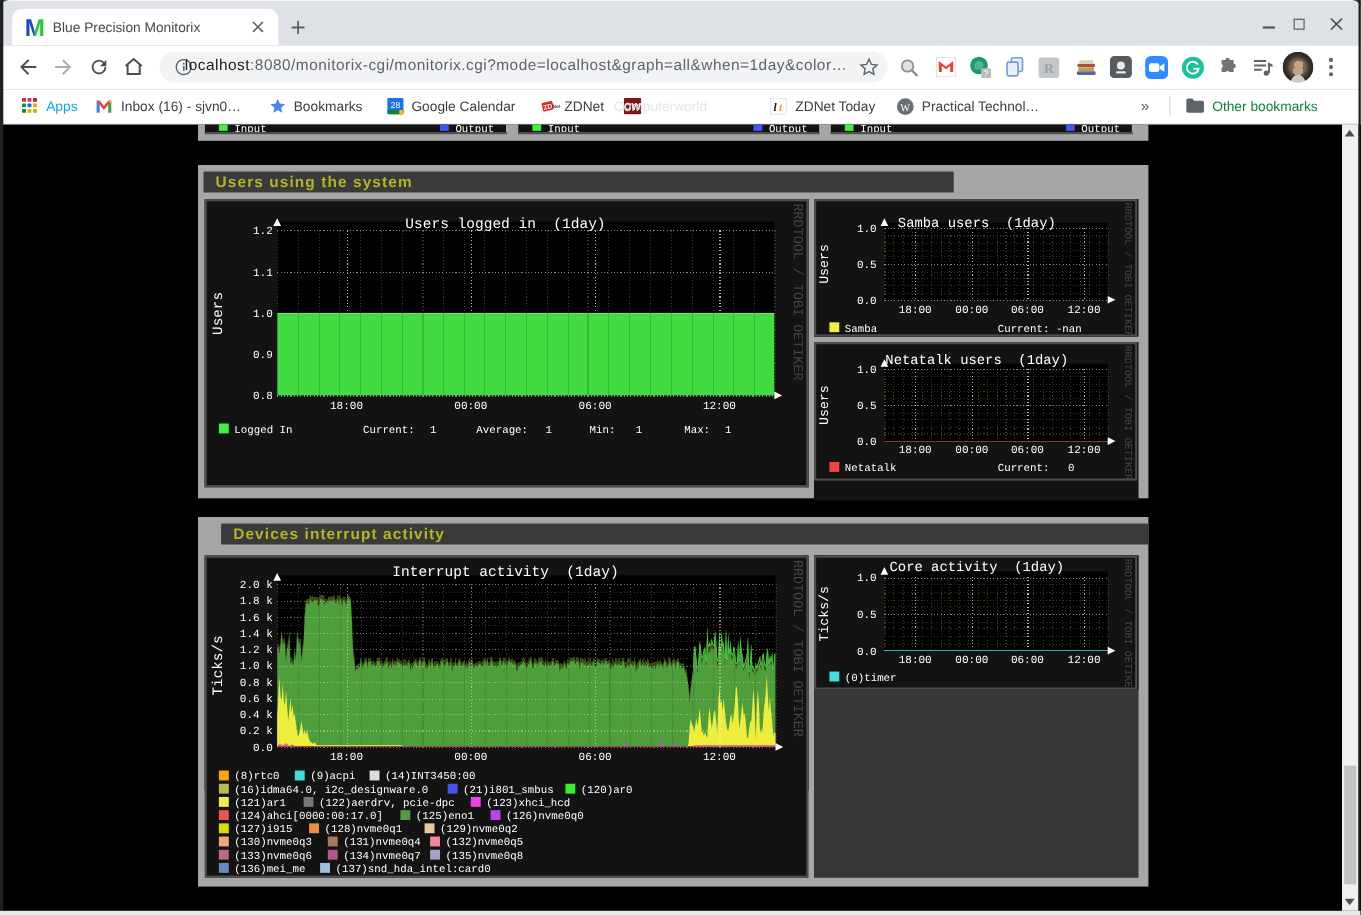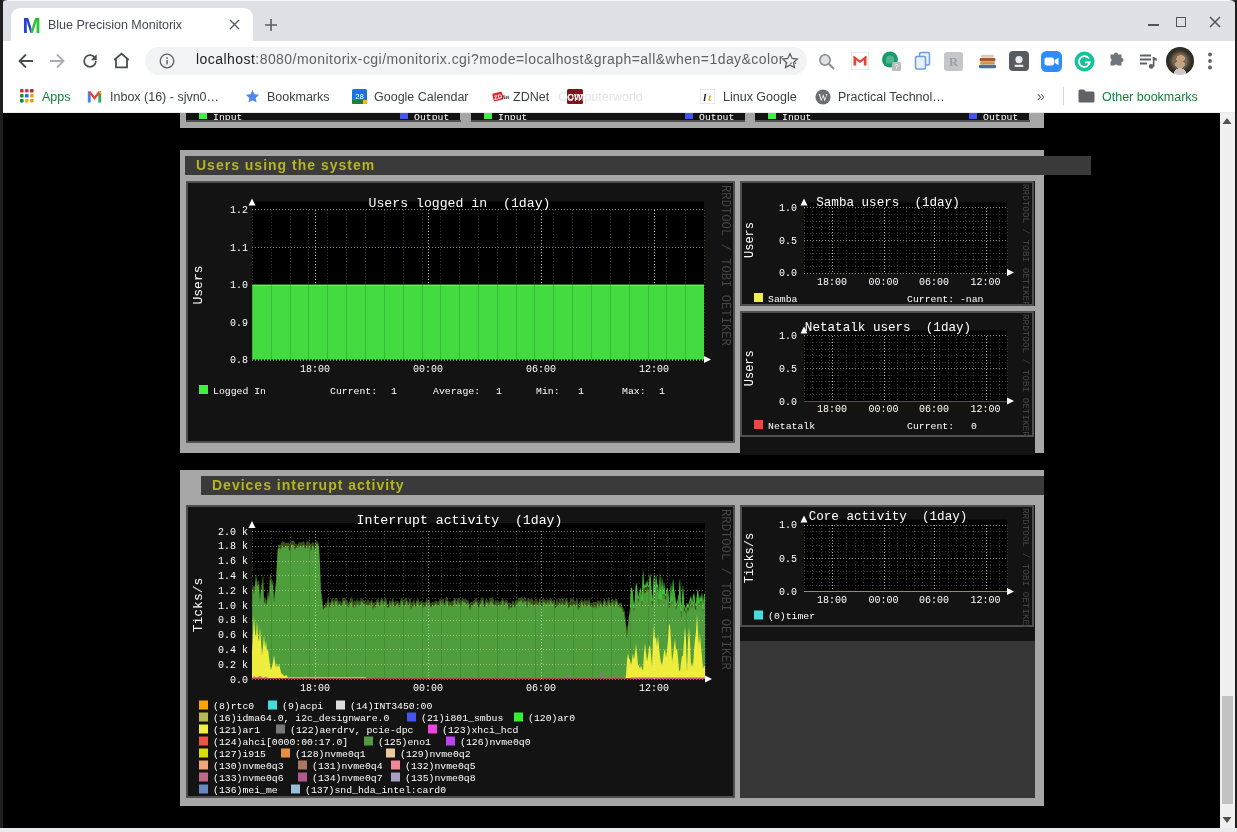--- a/index.html
+++ b/index.html
@@ -49,21 +49,21 @@
   </svg>
 <svg class="abs" style="left:111px;top:50px" width="21" height="21" viewBox="0 0 21 21">
     <path d="M3.2 10 L10.5 3.6 L17.8 10 M5 8.6 V17.3 H16 V8.6" stroke="#4a4e52" stroke-width="1.8" fill="none"></path>
   </svg>
 <div class="abs" style="left:145px;top:47px;width:662px;height:28px;background:#f1f3f4;border-radius:14px;"></div>
 <svg class="abs" style="left:159px;top:53px" width="16" height="16" viewBox="0 0 16 16">
     <circle cx="8" cy="8" r="6.8" stroke="#5f6368" stroke-width="1.3" fill="none"></circle>
     <rect x="7.3" y="7" width="1.5" height="4.4" fill="#5f6368"></rect>
     <rect x="7.3" y="4.2" width="1.5" height="1.6" fill="#5f6368"></rect>
   </svg>
-<div class="abs" style="left:196px;top:51px;font-size:14px;letter-spacing:0.45px;color:#5f6368;white-space:nowrap;width:600px;overflow:hidden;"><span style="color:#202124">localhost</span>:8080/monitorix-cgi/monitorix.cgi?mode=localhost&amp;graph=all&amp;when=1day&amp;color…</div>
+<div class="abs" style="left:168px;top:51px;font-size:14px;letter-spacing:0.45px;color:#5f6368;white-space:nowrap;width:600px;overflow:hidden;"><span style="color:#202124">localhost</span>:8080/monitorix-cgi/monitorix.cgi?mode=localhost&amp;graph=all&amp;when=1day&amp;color…</div>
 <svg class="abs" style="left:781px;top:52px" width="18" height="18" viewBox="0 0 18 18">
     <path d="M9 1.8 L11.2 6.5 L16.3 7.1 L12.5 10.6 L13.5 15.6 L9 13.1 L4.5 15.6 L5.5 10.6 L1.7 7.1 L6.8 6.5 Z" stroke="#5f6368" stroke-width="1.3" fill="none"></path>
   </svg>
 <svg class="abs" style="left:817px;top:52px" width="19" height="19" viewBox="0 0 19 19">
     <circle cx="8" cy="8" r="5.2" stroke="#8a8e92" stroke-width="1.6" fill="#dfe1e5"></circle>
     <line x1="12" y1="12" x2="17" y2="17" stroke="#8a8e92" stroke-width="2"></line>
   </svg>
 <svg class="abs" style="left:851px;top:52px" width="18" height="18" viewBox="0 0 18 18">
     <rect width="18" height="18" rx="2" fill="#fff" stroke="#d4d4d4"></rect>
     <path d="M2.5 4.5 V13.5 H5.2 V8 L9 11 L12.8 8 V13.5 H15.5 V4.5 L9 9.5 Z" fill="#e94235"></path>
@@ -123,21 +123,21 @@
       <rect x="0" y="0" width="3.6" height="3.6" rx="0.8" fill="#d93025"></rect>
       <rect x="5" y="0" width="3.6" height="3.6" rx="0.8" fill="#d0396b"></rect>
       <rect x="10" y="0" width="3.6" height="3.6" rx="0.8" fill="#c5221f"></rect>
       <rect x="0" y="5" width="3.6" height="3.6" rx="0.8" fill="#1e8e3e"></rect>
       <rect x="5" y="5" width="3.6" height="3.6" rx="0.8" fill="#1a73e8"></rect>
       <rect x="10" y="5" width="3.6" height="3.6" rx="0.8" fill="#f2a600"></rect>
       <rect x="0" y="10" width="3.6" height="3.6" rx="0.8" fill="#188038"></rect>
       <rect x="5" y="10" width="3.6" height="3.6" rx="0.8" fill="#e8b600"></rect>
       <rect x="10" y="10" width="3.6" height="3.6" rx="0.8" fill="#d9a800"></rect>
     </svg></div>
-<div class="abs" style="left:42px;top:90px;font-size:12.5px;color:#15803d;">Apps</div>
+<div class="abs" style="left:42px;top:90px;font-size:12.5px;color:#0ea5e9;">Apps</div>
 <div class="abs" style="left:87px;top:89px;"><svg width="15" height="14" viewBox="0 0 15 14">
       <rect x="0.8" y="2.5" width="2.9" height="11" fill="#4285f4"></rect>
       <rect x="11.3" y="2.5" width="2.9" height="11" fill="#34a853"></rect>
       <path d="M0.8 2.5 L3.7 2.5 L7.5 7.3 L11.3 2.5 L14.2 2.5 L7.5 11.0 Z" fill="#ea4335"></path>
       <path d="M11.3 2.5 L14.2 2.5 L14.2 5.8 Z" fill="#fbbc04"></path>
     </svg></div>
 <div class="abs" style="left:110px;top:90px;font-size:12.5px;color:#3c4043;">Inbox (16) - sjvn0…</div>
 <div class="abs" style="left:245px;top:89px;"><svg width="15" height="15" viewBox="0 0 15 15">
       <path d="M7.5 0.8 L9.4 5.2 L14.2 5.7 L10.6 8.9 L11.6 13.6 L7.5 11.2 L3.4 13.6 L4.4 8.9 L0.8 5.7 L5.6 5.2 Z" fill="#4f86ec"></path>
     </svg></div>
@@ -161,21 +161,21 @@
 <div class="abs" style="left:567px;top:89px;"><svg width="16" height="15" viewBox="0 0 16 15">
       <rect width="16" height="15" rx="1.5" fill="#7e1519"></rect>
       <text x="8" y="11.4" font-size="9.3" fill="#fff" text-anchor="middle" font-family="Liberation Sans Narrow, Liberation Sans" font-weight="bold">CW</text>
     </svg></div>
 <div class="abs" style="left:558px;top:90px;font-size:12.5px;color:#e5e5e5;">Computerworld</div>
 <div class="abs" style="left:700px;top:89px;"><svg width="15" height="15" viewBox="0 0 15 15">
       <rect width="15" height="15" rx="1.5" fill="#fff" stroke="#cfd2d6"></rect>
       <text x="4.6" y="11.5" font-size="10.5" fill="#14161a" text-anchor="middle" font-family="Liberation Serif" font-weight="bold" font-style="italic">l</text>
       <text x="9.6" y="11.5" font-size="10.5" fill="#e2a614" text-anchor="middle" font-family="Liberation Serif" font-weight="bold" font-style="italic">t</text>
     </svg></div>
-<div class="abs" style="left:723px;top:90px;font-size:12.5px;color:#3c4043;">Linux Google</div>
+<div class="abs" style="left:723px;top:90px;font-size:12.5px;color:#3c4043;">ZDNet Today</div>
 <div class="abs" style="left:815px;top:89px;"><svg width="16" height="16" viewBox="0 0 16 16">
       <circle cx="8" cy="8" r="7.6" fill="#6b6f73"></circle>
       <text x="8" y="12" font-size="9.5" fill="#fff" text-anchor="middle" font-family="Liberation Serif">W</text>
     </svg></div>
 <div class="abs" style="left:838px;top:90px;font-size:12.5px;color:#3c4043;">Practical Technol…</div>
 <div class="abs" style="left:1037px;top:88px;font-size:14px;color:#5f6368;">»</div>
 <div class="abs" style="left:1063px;top:87px;width:1px;height:18px;background:#d5d8dc;"></div>
 <div class="abs" style="left:1078px;top:89px;"><svg width="17" height="14" viewBox="0 0 17 14">
       <path d="M0.5 2 a1.5 1.5 0 0 1 1.5 -1.5 h4 l1.7 2 h7.3 a1.5 1.5 0 0 1 1.5 1.5 v8 a1.5 1.5 0 0 1 -1.5 1.5 h-13 a1.5 1.5 0 0 1 -1.5 -1.5 Z" fill="#5f6368"></path>
     </svg></div>
@@ -205,21 +205,21 @@
     <svg style="display:block" width="274" height="9" viewBox="0 0 274 9">
       <rect width="274" height="9" fill="#131313"></rect>
       <rect x="13" y="-2" width="8" height="8" fill="#44EE44"></rect>
       <text x="27" y="7" font-family="Liberation Mono, monospace" font-size="9.8" fill="#fff">Input</text>
       <rect x="214" y="-2" width="8" height="8" fill="#4455EE"></rect>
       <text x="228" y="7" font-family="Liberation Mono, monospace" font-size="9.8" fill="#fff">Output</text>
     </svg>
   </div>
 <div class="abs" style="left:755px;top:120px;width:274.5px;height:2px;background:#4f4f4f;"></div>
 <div class="abs" style="left:180px;top:150px;width:864px;height:302.5px;background:#a6a6a6;"></div>
-<div class="sectionhdr" style="left:185px;top:156px;width:906px;height:19px;">Users using the system</div>
+<div class="sectionhdr" style="left:185px;top:156px;width:682px;height:19px;">Users using the system</div>
 <div class="panel" style="left:186px;top:181px;width:549px;height:262px;"><svg width="549" height="262" viewBox="0 0 549 262">
       <rect width="549" height="262" fill="#131313"></rect>
       <rect x="1" y="1" width="547" height="260" fill="none" stroke="#4f4f4f" stroke-width="2"></rect>
       <rect x="66" y="20.5" width="452" height="158.0" fill="#000"></rect>
       <line x1="66.5" y1="28.5" x2="66.5" y2="178.5" stroke="#3c3c24" stroke-width="1" stroke-dasharray="1 2" shape-rendering="crispEdges"></line>
       <line x1="85.5" y1="28.5" x2="85.5" y2="178.5" stroke="#3c3c24" stroke-width="1" stroke-dasharray="1 2" shape-rendering="crispEdges"></line>
       <line x1="104.5" y1="28.5" x2="104.5" y2="178.5" stroke="#3c3c24" stroke-width="1" stroke-dasharray="1 2" shape-rendering="crispEdges"></line>
       <line x1="122.5" y1="28.5" x2="122.5" y2="178.5" stroke="#3c3c24" stroke-width="1" stroke-dasharray="1 2" shape-rendering="crispEdges"></line>
       <line x1="141.5" y1="28.5" x2="141.5" y2="178.5" stroke="#3c3c24" stroke-width="1" stroke-dasharray="1 2" shape-rendering="crispEdges"></line>
       <line x1="160.5" y1="28.5" x2="160.5" y2="178.5" stroke="#3c3c24" stroke-width="1" stroke-dasharray="1 2" shape-rendering="crispEdges"></line>
@@ -583,21 +583,21 @@
       <rect x="112" y="267.5" width="9" height="9" fill="#B05890"></rect>
       <text x="126" y="275.5" font-family="Liberation Mono, monospace" font-size="9.8" fill="#fff">(134)nvme0q7</text>
       <rect x="205" y="267.5" width="9" height="9" fill="#A8A0C0"></rect>
       <text x="219" y="275.5" font-family="Liberation Mono, monospace" font-size="9.8" fill="#fff">(135)nvme0q8</text>
       <rect x="13" y="279.5" width="9" height="9" fill="#6888C0"></rect>
       <text x="27" y="287.5" font-family="Liberation Mono, monospace" font-size="9.8" fill="#fff">(136)mei_me</text>
       <rect x="105" y="279.5" width="9" height="9" fill="#98C0D8"></rect>
       <text x="119" y="287.5" font-family="Liberation Mono, monospace" font-size="9.8" fill="#fff">(137)snd_hda_intel:card0</text>
       <text x="0" y="0" font-family="Liberation Mono, monospace" font-size="12.2" fill="#454545" transform="translate(536,4) rotate(90)">RRDTOOL / TOBI OETIKER</text>
     </svg></div>
-<div class="panel" style="left:740px;top:505px;width:294.5px;height:136px;"><svg width="294" height="122" viewBox="0 0 294 122">
+<div class="panel" style="left:740px;top:505px;width:294.5px;height:122px;"><svg width="294" height="122" viewBox="0 0 294 122">
       <rect width="294" height="122" fill="#131313"></rect>
       <rect x="1" y="1" width="292" height="120" fill="none" stroke="#4f4f4f" stroke-width="2"></rect>
       <rect x="64" y="14.5" width="203" height="72.0" fill="#000"></rect>
       <line x1="64.5" y1="19.5" x2="64.5" y2="86.5" stroke="#3e3e26" stroke-width="1" stroke-dasharray="1 2" shape-rendering="crispEdges"></line>
       <line x1="72.5" y1="19.5" x2="72.5" y2="86.5" stroke="#3e3e26" stroke-width="1" stroke-dasharray="1 2" shape-rendering="crispEdges"></line>
       <line x1="81.5" y1="19.5" x2="81.5" y2="86.5" stroke="#3e3e26" stroke-width="1" stroke-dasharray="1 2" shape-rendering="crispEdges"></line>
       <line x1="89.5" y1="19.5" x2="89.5" y2="86.5" stroke="#3e3e26" stroke-width="1" stroke-dasharray="1 2" shape-rendering="crispEdges"></line>
       <line x1="98.5" y1="19.5" x2="98.5" y2="86.5" stroke="#3e3e26" stroke-width="1" stroke-dasharray="1 2" shape-rendering="crispEdges"></line>
       <line x1="106.5" y1="19.5" x2="106.5" y2="86.5" stroke="#3e3e26" stroke-width="1" stroke-dasharray="1 2" shape-rendering="crispEdges"></line>
       <line x1="115.5" y1="19.5" x2="115.5" y2="86.5" stroke="#3e3e26" stroke-width="1" stroke-dasharray="1 2" shape-rendering="crispEdges"></line>

